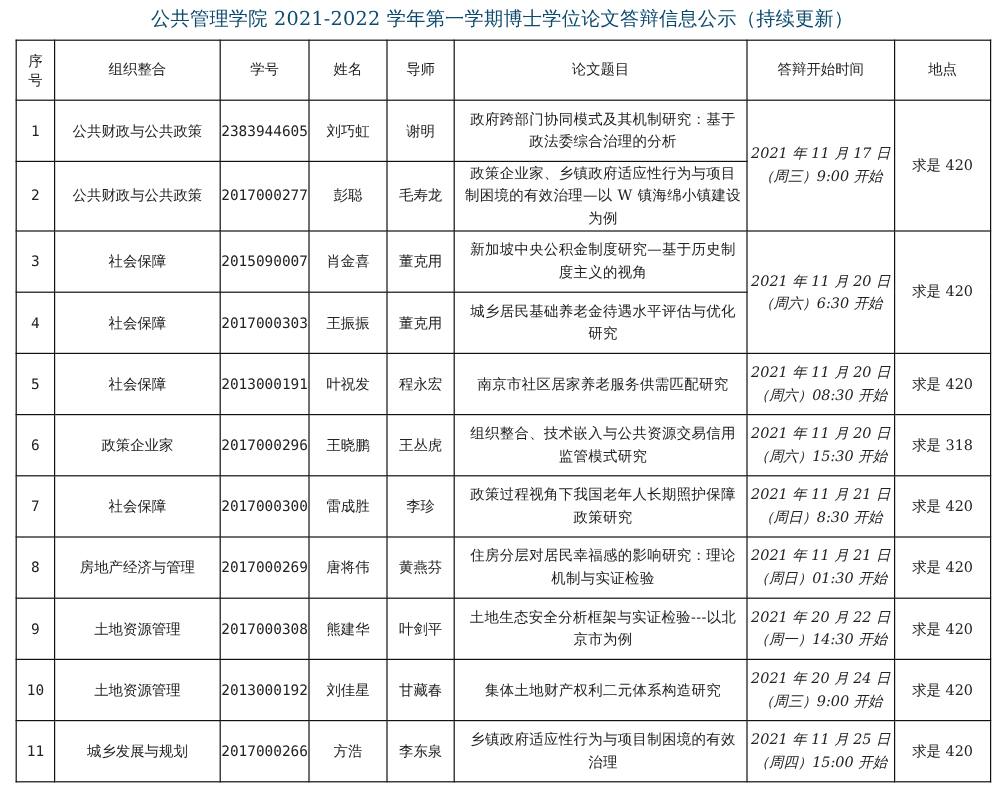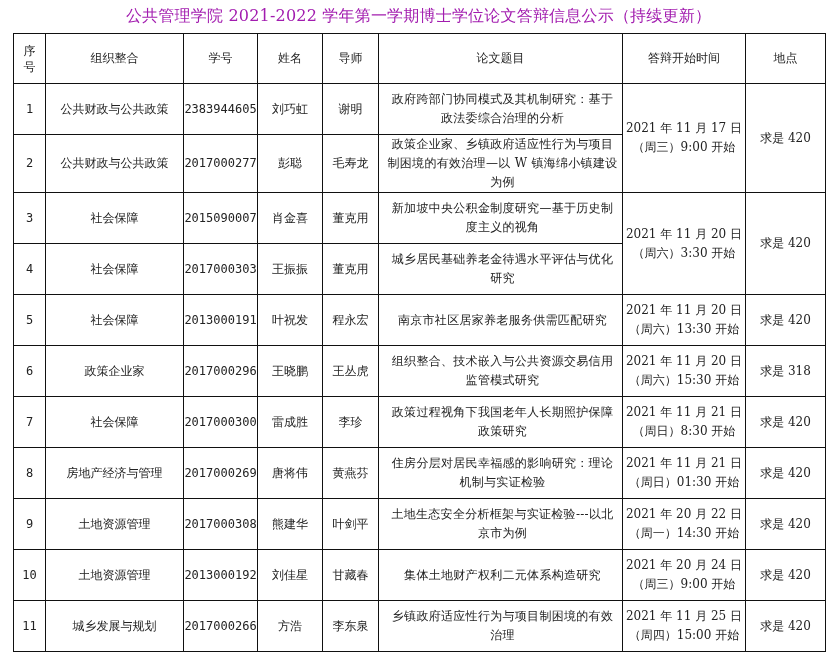--- a/index.html
+++ b/index.html
@@ -1,31 +1,31 @@
 <!DOCTYPE html>
 <html><head>
 <meta charset="utf-8">
 <style>
   html, body { margin: 0; padding: 0; background: #ffffff; }
   body { width: 837px; height: 657px; position: relative; overflow: hidden;
          font-family: "DejaVu Serif", "Liberation Serif", serif; color: #222; }
   .title { position: absolute; left: 0; top: 5px; width: 837px; text-align: center;
-           font-size: 16px; line-height: 22px; color: #a21caf; letter-spacing: 0.2px; }
+           font-size: 16px; line-height: 22px; color: #0c4a6e; letter-spacing: 0.2px; }
   table.grid { position: absolute; left: 13px; top: 33px; border-collapse: collapse;
                table-layout: fixed; width: 812px; }
   table.grid td, table.grid th { border: 1.3px solid #111; padding: 0; font-weight: normal;
                font-size: 12px; line-height: 17px; text-align: center; vertical-align: middle;
                overflow: hidden; }
   table.grid th { height: 49px; font-size: 12px; }
   table.grid tr.r td { height: 50px; }
   td.topic { text-align: center; padding-left: 8px !important; padding-right: 4px !important;
              line-height: 19px !important; letter-spacing: 0.3px; }
   td.num { font-family: "DejaVu Sans Mono", "Liberation Mono", monospace; font-size: 11.5px; }
   td.sid { font-family: "DejaVu Sans Mono", "Liberation Mono", monospace; font-size: 11.5px; }
-  td.time { line-height: 19px !important; }
+  td.time { line-height: 19px !important; font-style: italic; }
   .seq-head { line-height: 16px; }
 </style>
 </head>
 <body>
 
 <div class="title">公共管理学院 2021-2022 学年第一学期博士学位论文答辩信息公示（持续更新）</div>
 
 <table class="grid">
   <colgroup>
     <col style="width:32px">
@@ -73,41 +73,41 @@
       <td class="topic">政策企业家、乡镇政府适应性行为与项目制困境的有效治理—以 W 镇海绵小镇建设为例</td>
     </tr>
 
     <tr class="r">
       <td class="num">3</td>
       <td>社会保障</td>
       <td class="sid">2015090007</td>
       <td>肖金喜</td>
       <td>董克用</td>
       <td class="topic">新加坡中央公积金制度研究—基于历史制度主义的视角</td>
-      <td class="time" rowspan="2"><span>2021 年 11 月 20 日</span><br><span>（周六）3:30 开始</span></td>
+      <td class="time" rowspan="2"><span>2021 年 11 月 20 日</span><br><span>（周六）6:30 开始</span></td>
       <td rowspan="2">求是 420</td>
     </tr>
 
     <tr class="r">
       <td class="num">4</td>
       <td>社会保障</td>
       <td class="sid">2017000303</td>
       <td>王振振</td>
       <td>董克用</td>
       <td class="topic">城乡居民基础养老金待遇水平评估与优化研究</td>
     </tr>
 
     <tr class="r">
       <td class="num">5</td>
       <td>社会保障</td>
       <td class="sid">2013000191</td>
       <td>叶祝发</td>
       <td>程永宏</td>
       <td class="topic">南京市社区居家养老服务供需匹配研究</td>
-      <td class="time"><span>2021 年 11 月 20 日</span><br><span>（周六）13:30 开始</span></td>
+      <td class="time"><span>2021 年 11 月 20 日</span><br><span>（周六）08:30 开始</span></td>
       <td>求是 420</td>
     </tr>
 
     <tr class="r">
       <td class="num">6</td>
       <td>政策企业家</td>
       <td class="sid">2017000296</td>
       <td>王晓鹏</td>
       <td>王丛虎</td>
       <td class="topic">组织整合、技术嵌入与公共资源交易信用监管模式研究</td>

